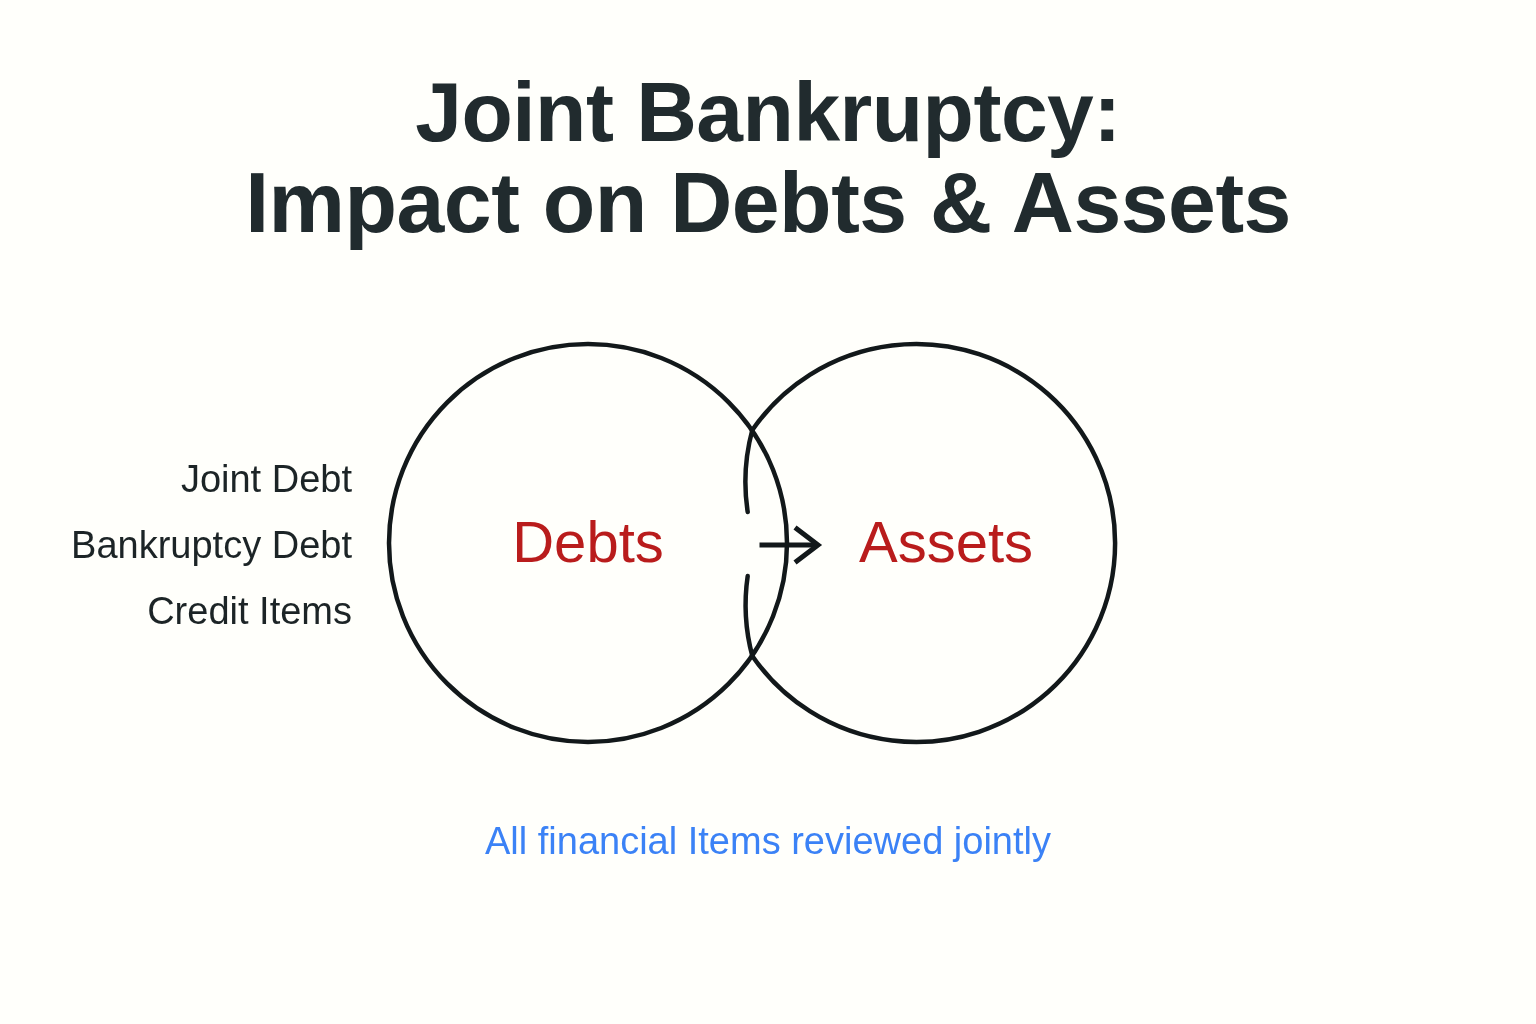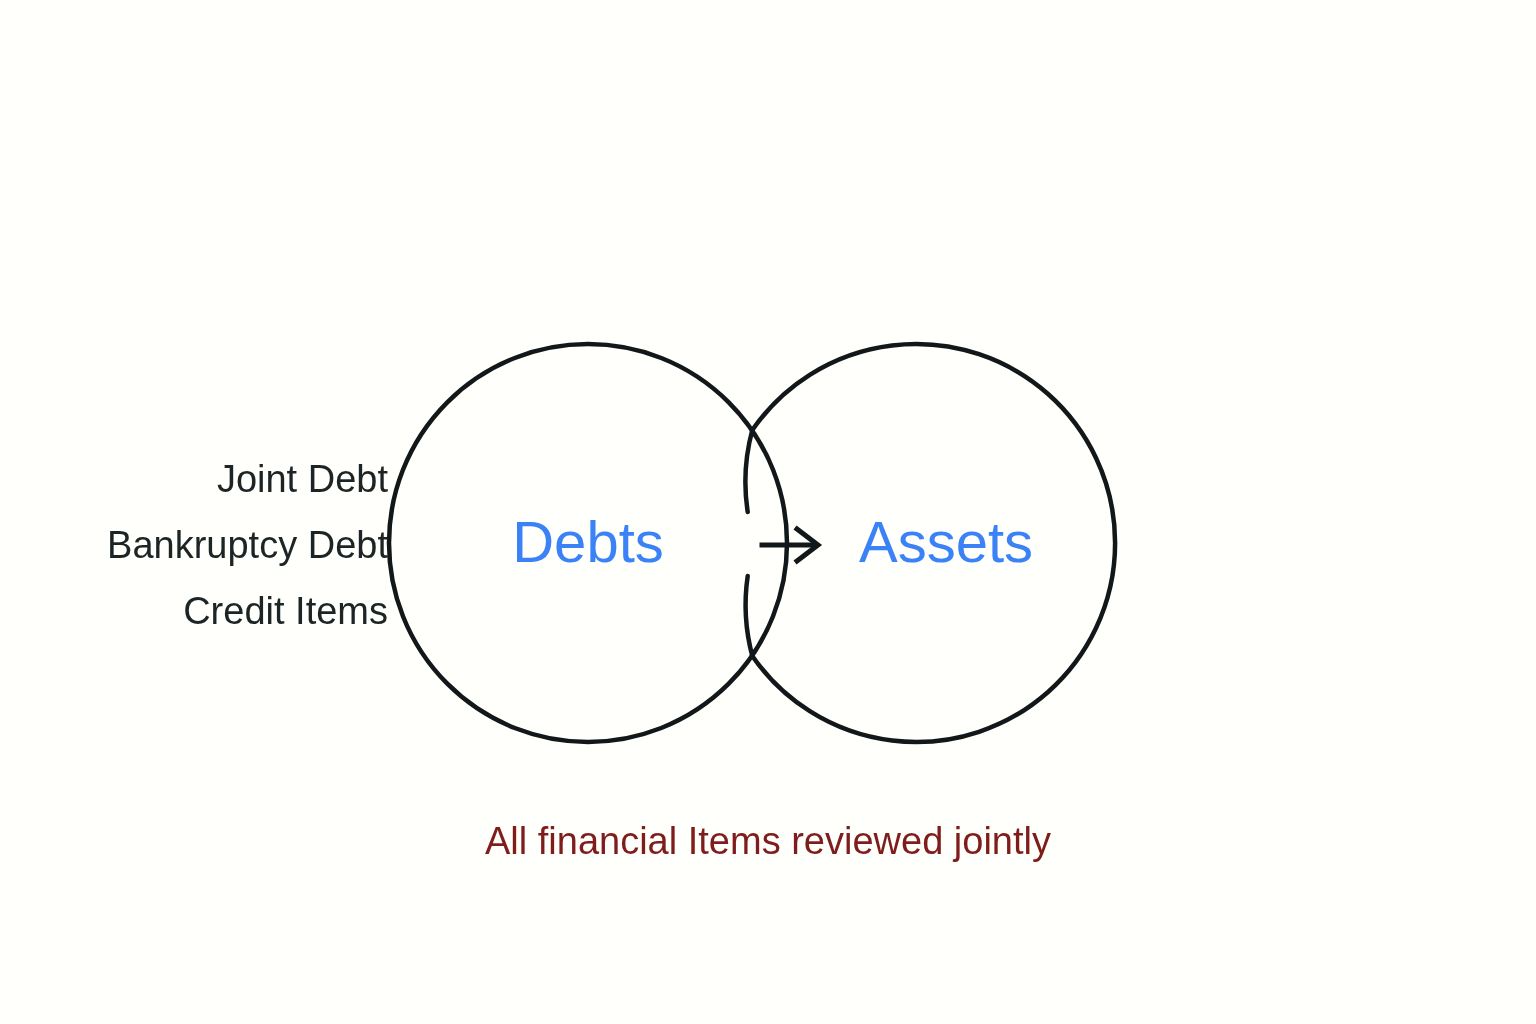--- a/index.html
+++ b/index.html
@@ -56,21 +56,21 @@
   .venn-svg {
     position: absolute;
     left: 0;
     top: 0;
   }
 
   .circle-label {
     position: absolute;
     font-size: 58px;
     font-weight: 400;
-    color: #3b82f6;
+    color: #b91c1c;
     white-space: nowrap;
   }
   .label-debts {
     left: 0;
     top: 508px;
     width: 1176px;      
     text-align: center;
   }
   .label-assets {
     left: 0;
@@ -79,21 +79,20 @@
     text-align: center;
   }
 
   
   .side-list {
     position: absolute;
     font-size: 38px;
     line-height: 66px;
     color: #1c2426;
     white-space: nowrap;
-    margin-left: 36px;
   }
   .list-left {
     left: 0;
     top: 446px;
     width: 352px;
     text-align: right;
   }
   .list-right {
     left: 1172px;
     top: 446px;
@@ -109,29 +108,33 @@
   }
 
   
   .caption {
     position: absolute;
     left: 0;
     top: 820px;
     width: 1536px;
     text-align: center;
     font-size: 38px;
-    color: #7f1d1d;
+    color: #3b82f6;
     white-space: nowrap;
   }
 </style>
 </head>
 <body>
 
 <div class="canvas">
 
+  <div class="title-block">
+    <span class="title-line title-line-1">Joint Bankruptcy:</span>
+    <span class="title-line title-line-2">Impact on Debts &amp; Assets</span>
+  </div>
 
   <div class="venn-wrap">
     <svg class="venn-svg" width="1536" height="1024" viewBox="0 0 1536 1024">
 
       <circle cx="588" cy="543" r="199" fill="none" stroke="#12181a" stroke-width="4.5"></circle>
 
       <path d="M 752.3 430.0
                A 199 199 0 1 1 752.3 656.0" fill="none" stroke="#12181a" stroke-width="4.5" stroke-linecap="round"></path>
 
       <path d="M 752.3 430.0

